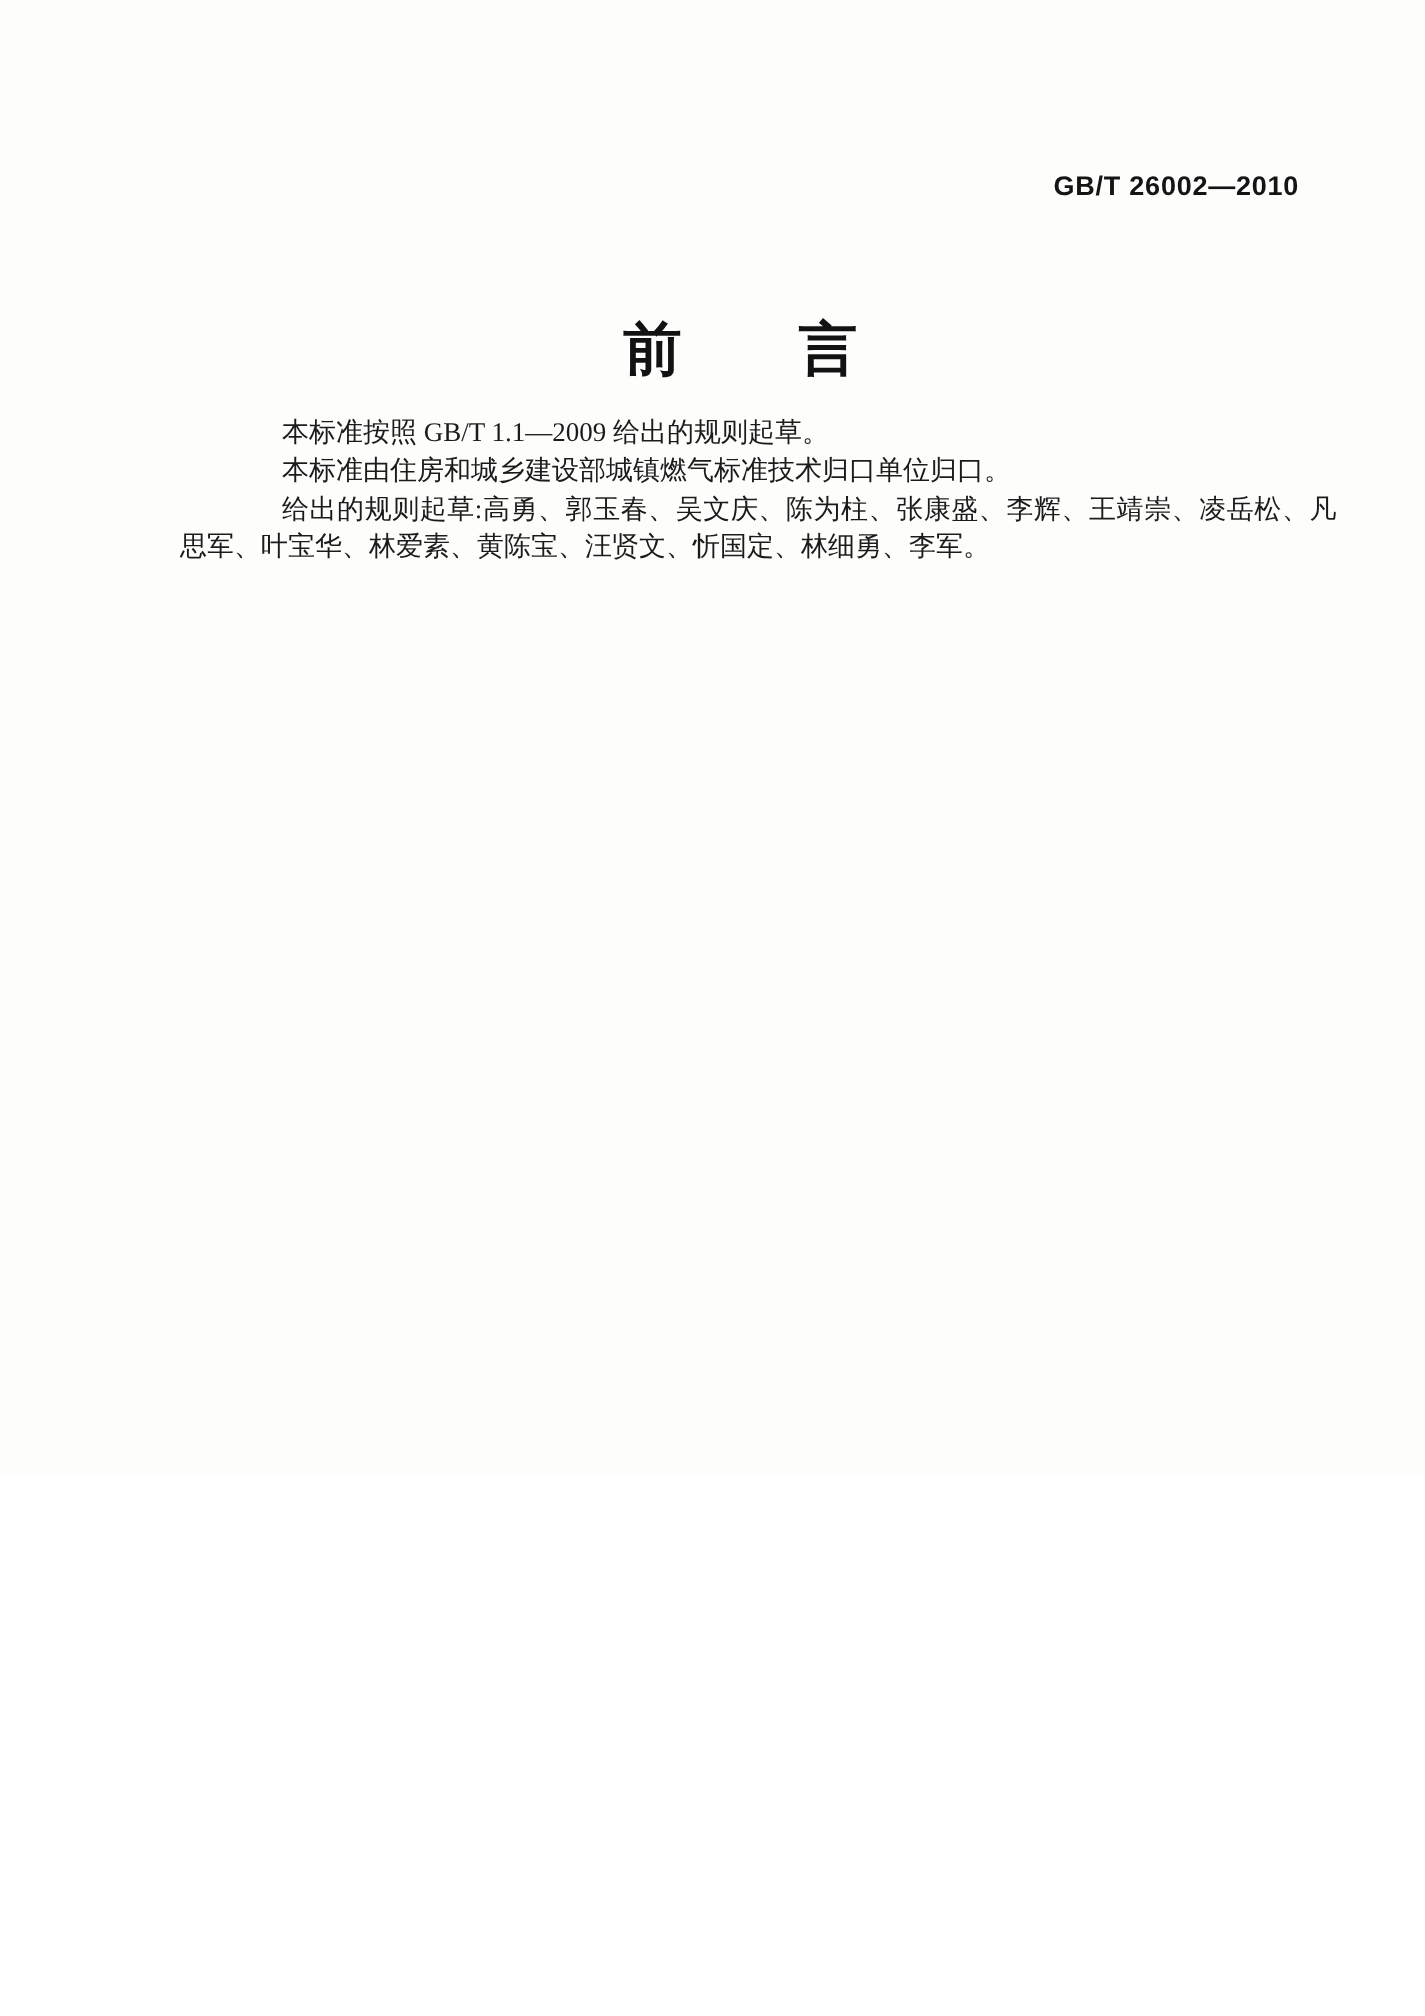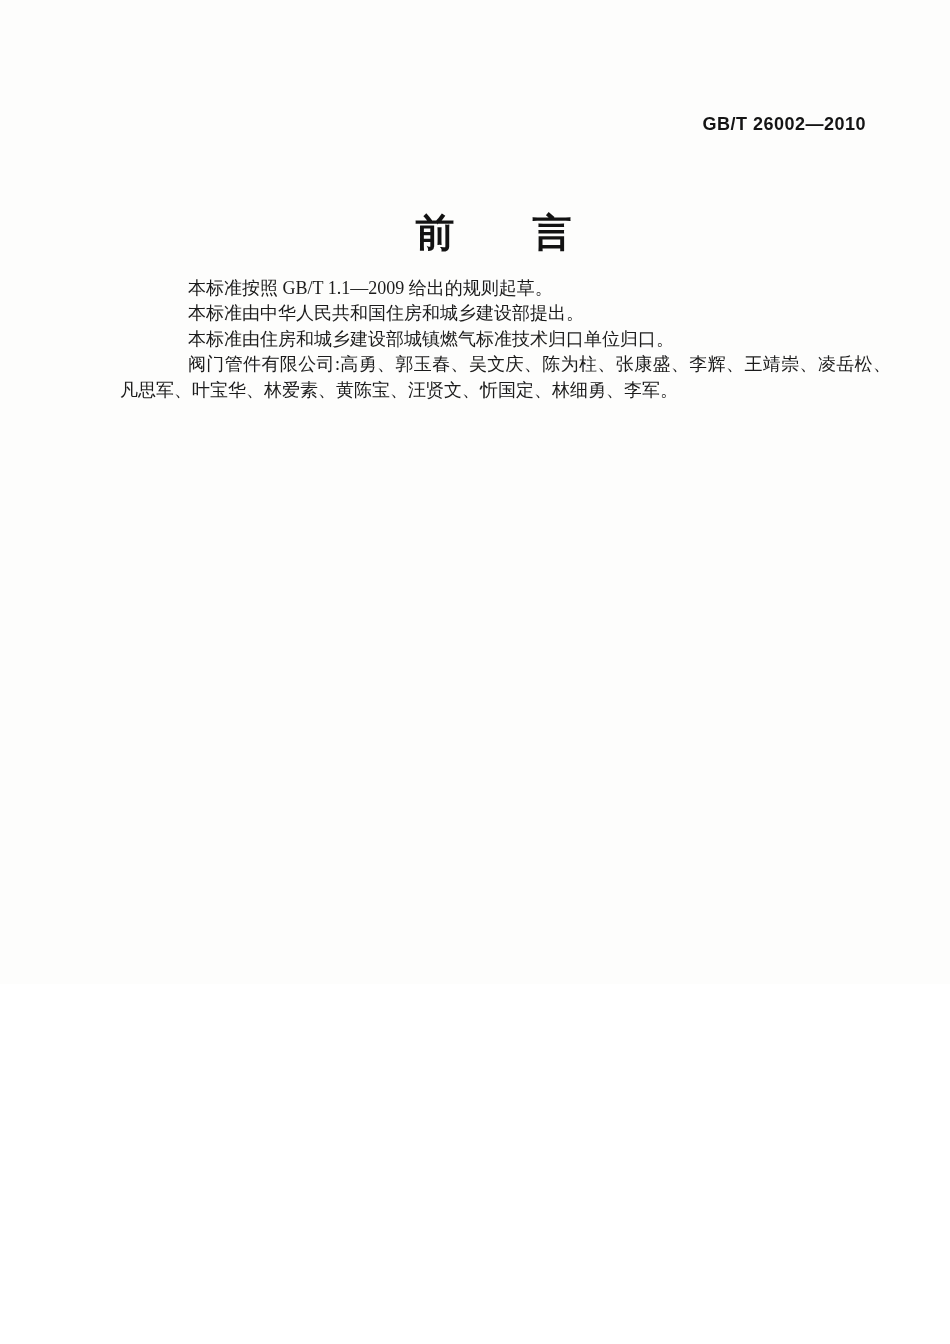--- a/index.html
+++ b/index.html
@@ -86,23 +86,22 @@
 <body>
 
 <div class="page">
 
   <div class="std-number">GB/T 26002—2010</div>
 
   <h1 class="doc-title">前　　言</h1>
 
   <div class="foreword-body">
     <p>本标准按照 GB/T 1.1—2009 给出的规则起草。</p>
-    <p>本标准由中华人民共和国住房和城乡建设部提出。</p>
     <p>本标准由住房和城乡建设部城镇燃气标准技术归口单位归口。</p>
-    <p>阀门管件有限公司:高勇、郭玉春、吴文庆、陈为柱、张康盛、李辉、王靖崇、凌岳松、凡思军、叶宝华、林爱素、黄陈宝、汪贤文、忻国定、林细勇、李军。</p>
+    <p>给出的规则起草:高勇、郭玉春、吴文庆、陈为柱、张康盛、李辉、王靖崇、凌岳松、凡思军、叶宝华、林爱素、黄陈宝、汪贤文、忻国定、林细勇、李军。</p>
   </div>
 
   <div class="page-number">Ⅲ</div>
 
   <span class="scan-artifact a1"></span>
   <span class="scan-artifact a2"></span>
   <span class="scan-artifact a3"></span>
   <span class="scan-artifact a4"></span>
   <span class="scan-artifact a5"></span>
   <span class="scan-artifact a6"></span>

